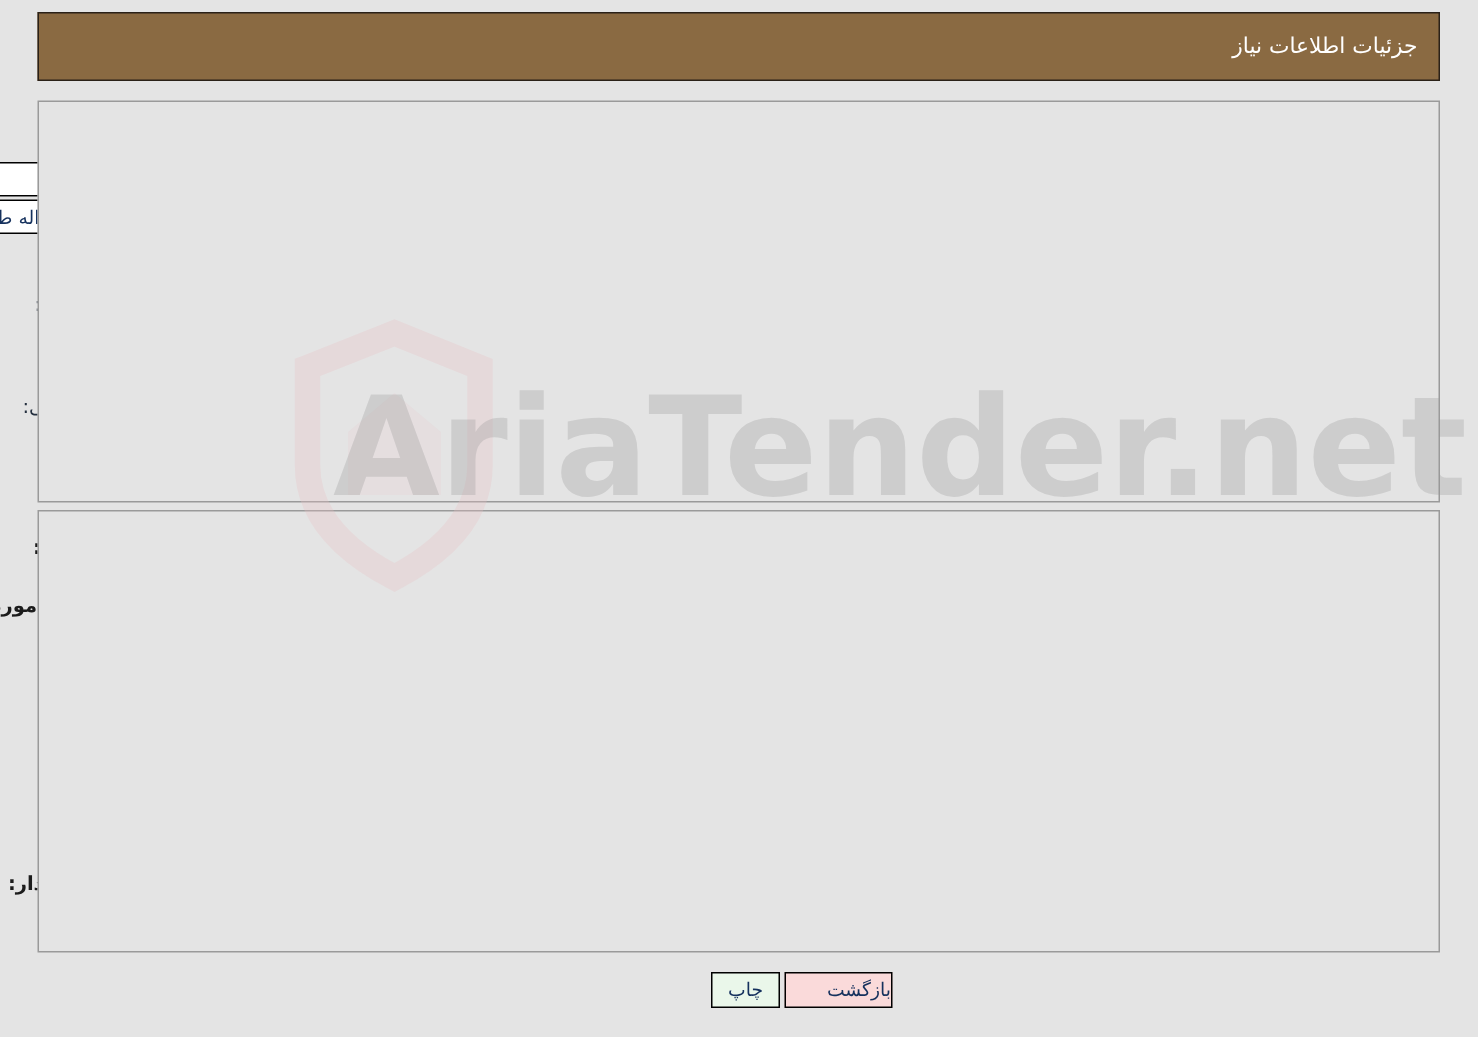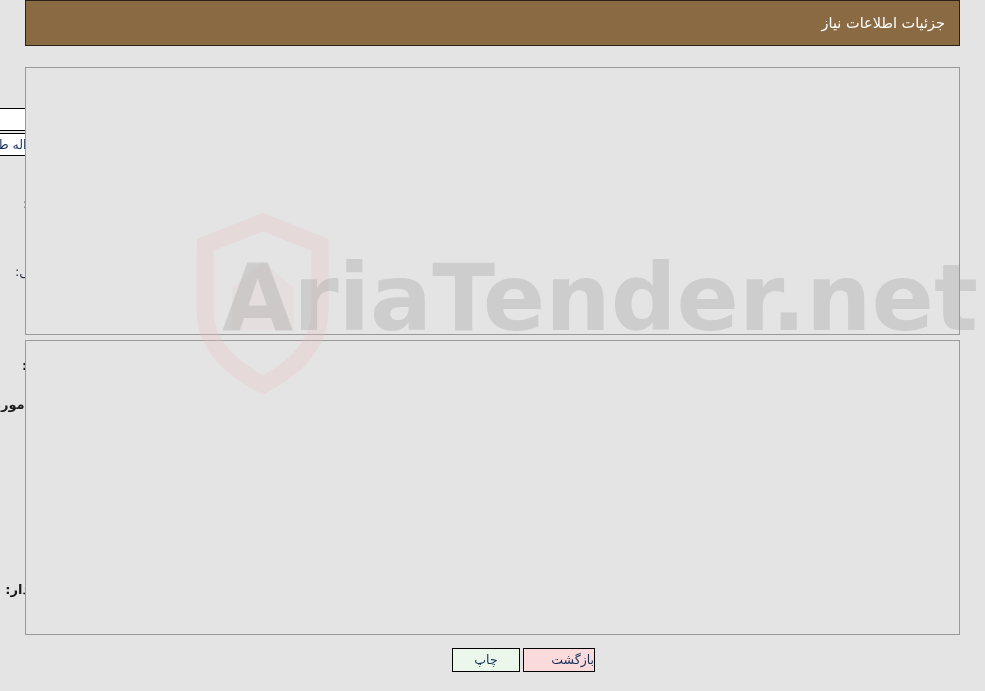--- a/index.html
+++ b/index.html
@@ -22,21 +22,21 @@
     position: absolute;
     left: 0; top: 0;
     width: 985px; height: 691px;
     pointer-events: none;
     z-index: 5;
   }
 
   
   .header-bar {
     position: absolute;
-    left: 25px; top: 0;
+    left: 25px; top: 8px;
     width: 935px; height: 46px;
     background: #8a6a42;
     border: 1px solid #2a2118;
     box-sizing: border-box;
     display: flex;
     align-items: center;
     justify-content: flex-start;
     padding: 0 14px;
     z-index: 2;
   }
@@ -314,16 +314,16 @@
     </tbody>
   </table>
 
   <div class="section-head" style="right:870px; top:582px;">توضیحات خریدار:</div>
   <div class="textarea" style="right:120px; top:545px; width:740px; height:78px;">
     <div class="ta-line">شرایط استعلام بهاء مربوط به واگذاری حجمی امورسرویس ایاب و ذهاب کارکنان</div>
     <div class="ta-line">مرکز آموزشی درمانی آیت اله طالقانی بار دوم</div>
     <span class="grip">◢</span>
   </div>
 
-  <div class="btn btn-print" style="right:465px; top:648px; width:68px;">چاپ</div>
+  <div class="btn btn-print" style="right:465px; top:648px; width:46px;">چاپ</div>
   <div class="btn btn-back" style="right:390px; top:648px; width:72px;text-align:right;">بازگشت</div>
 
 </div>
 
 </body></html>

